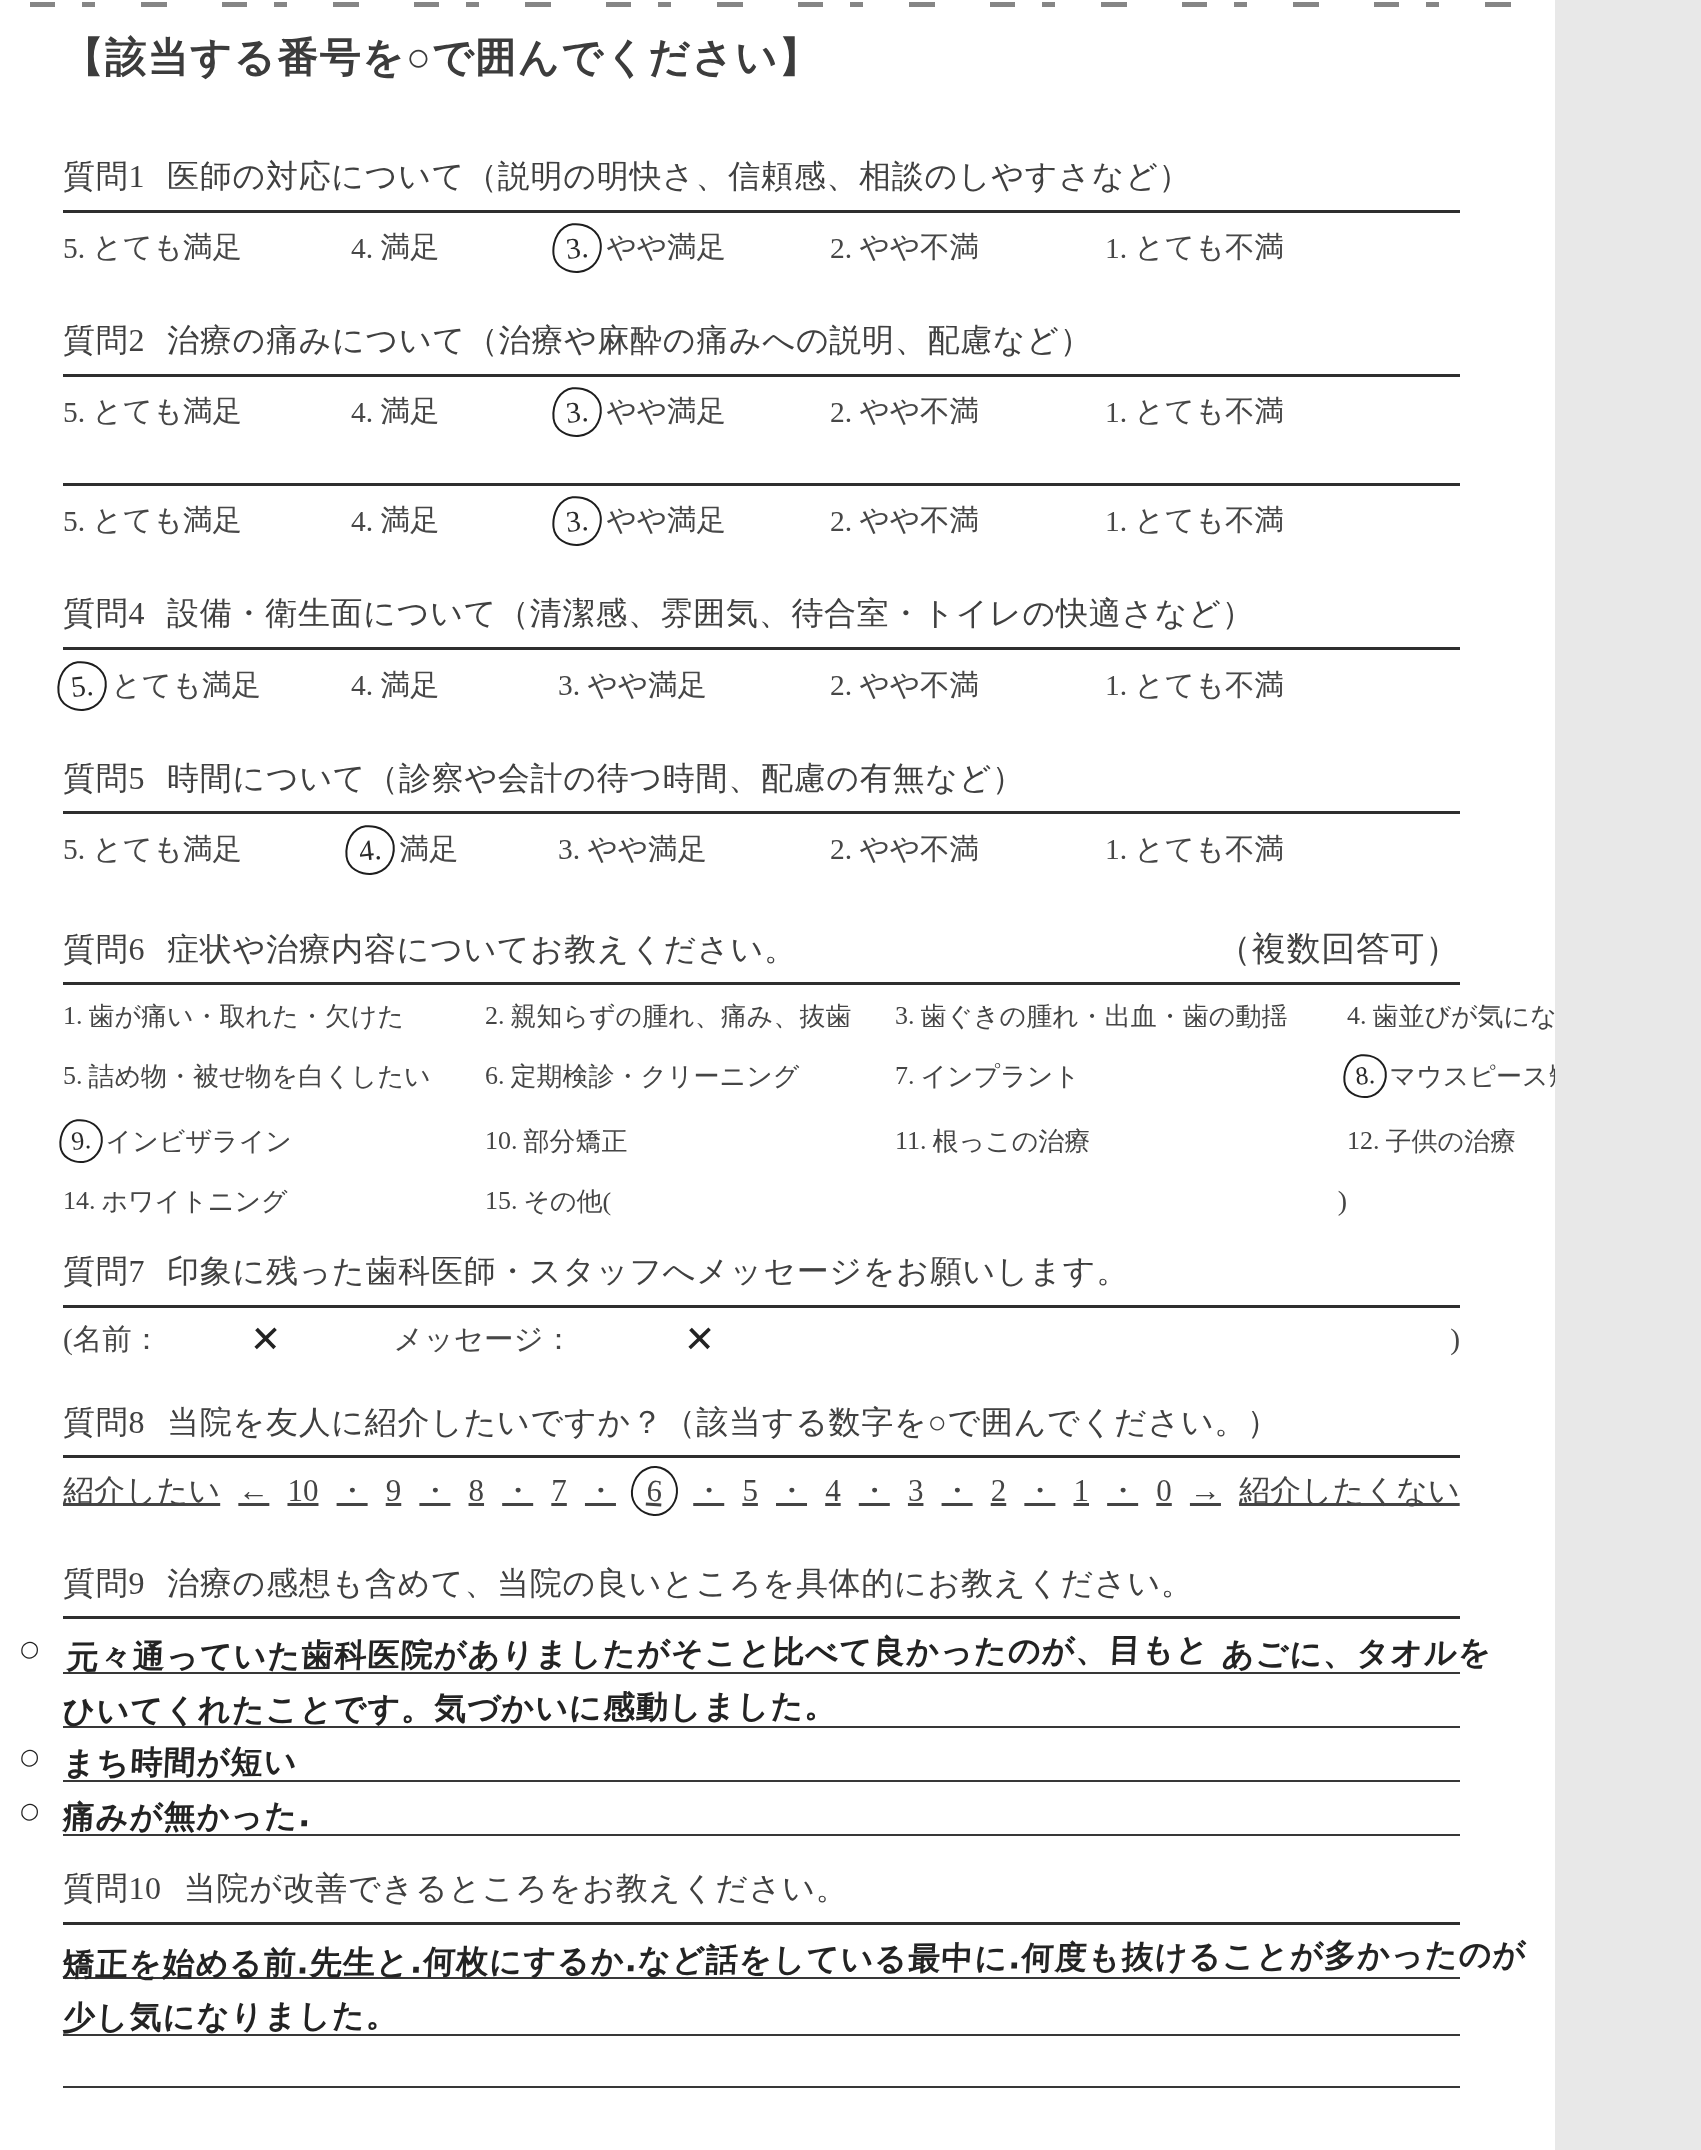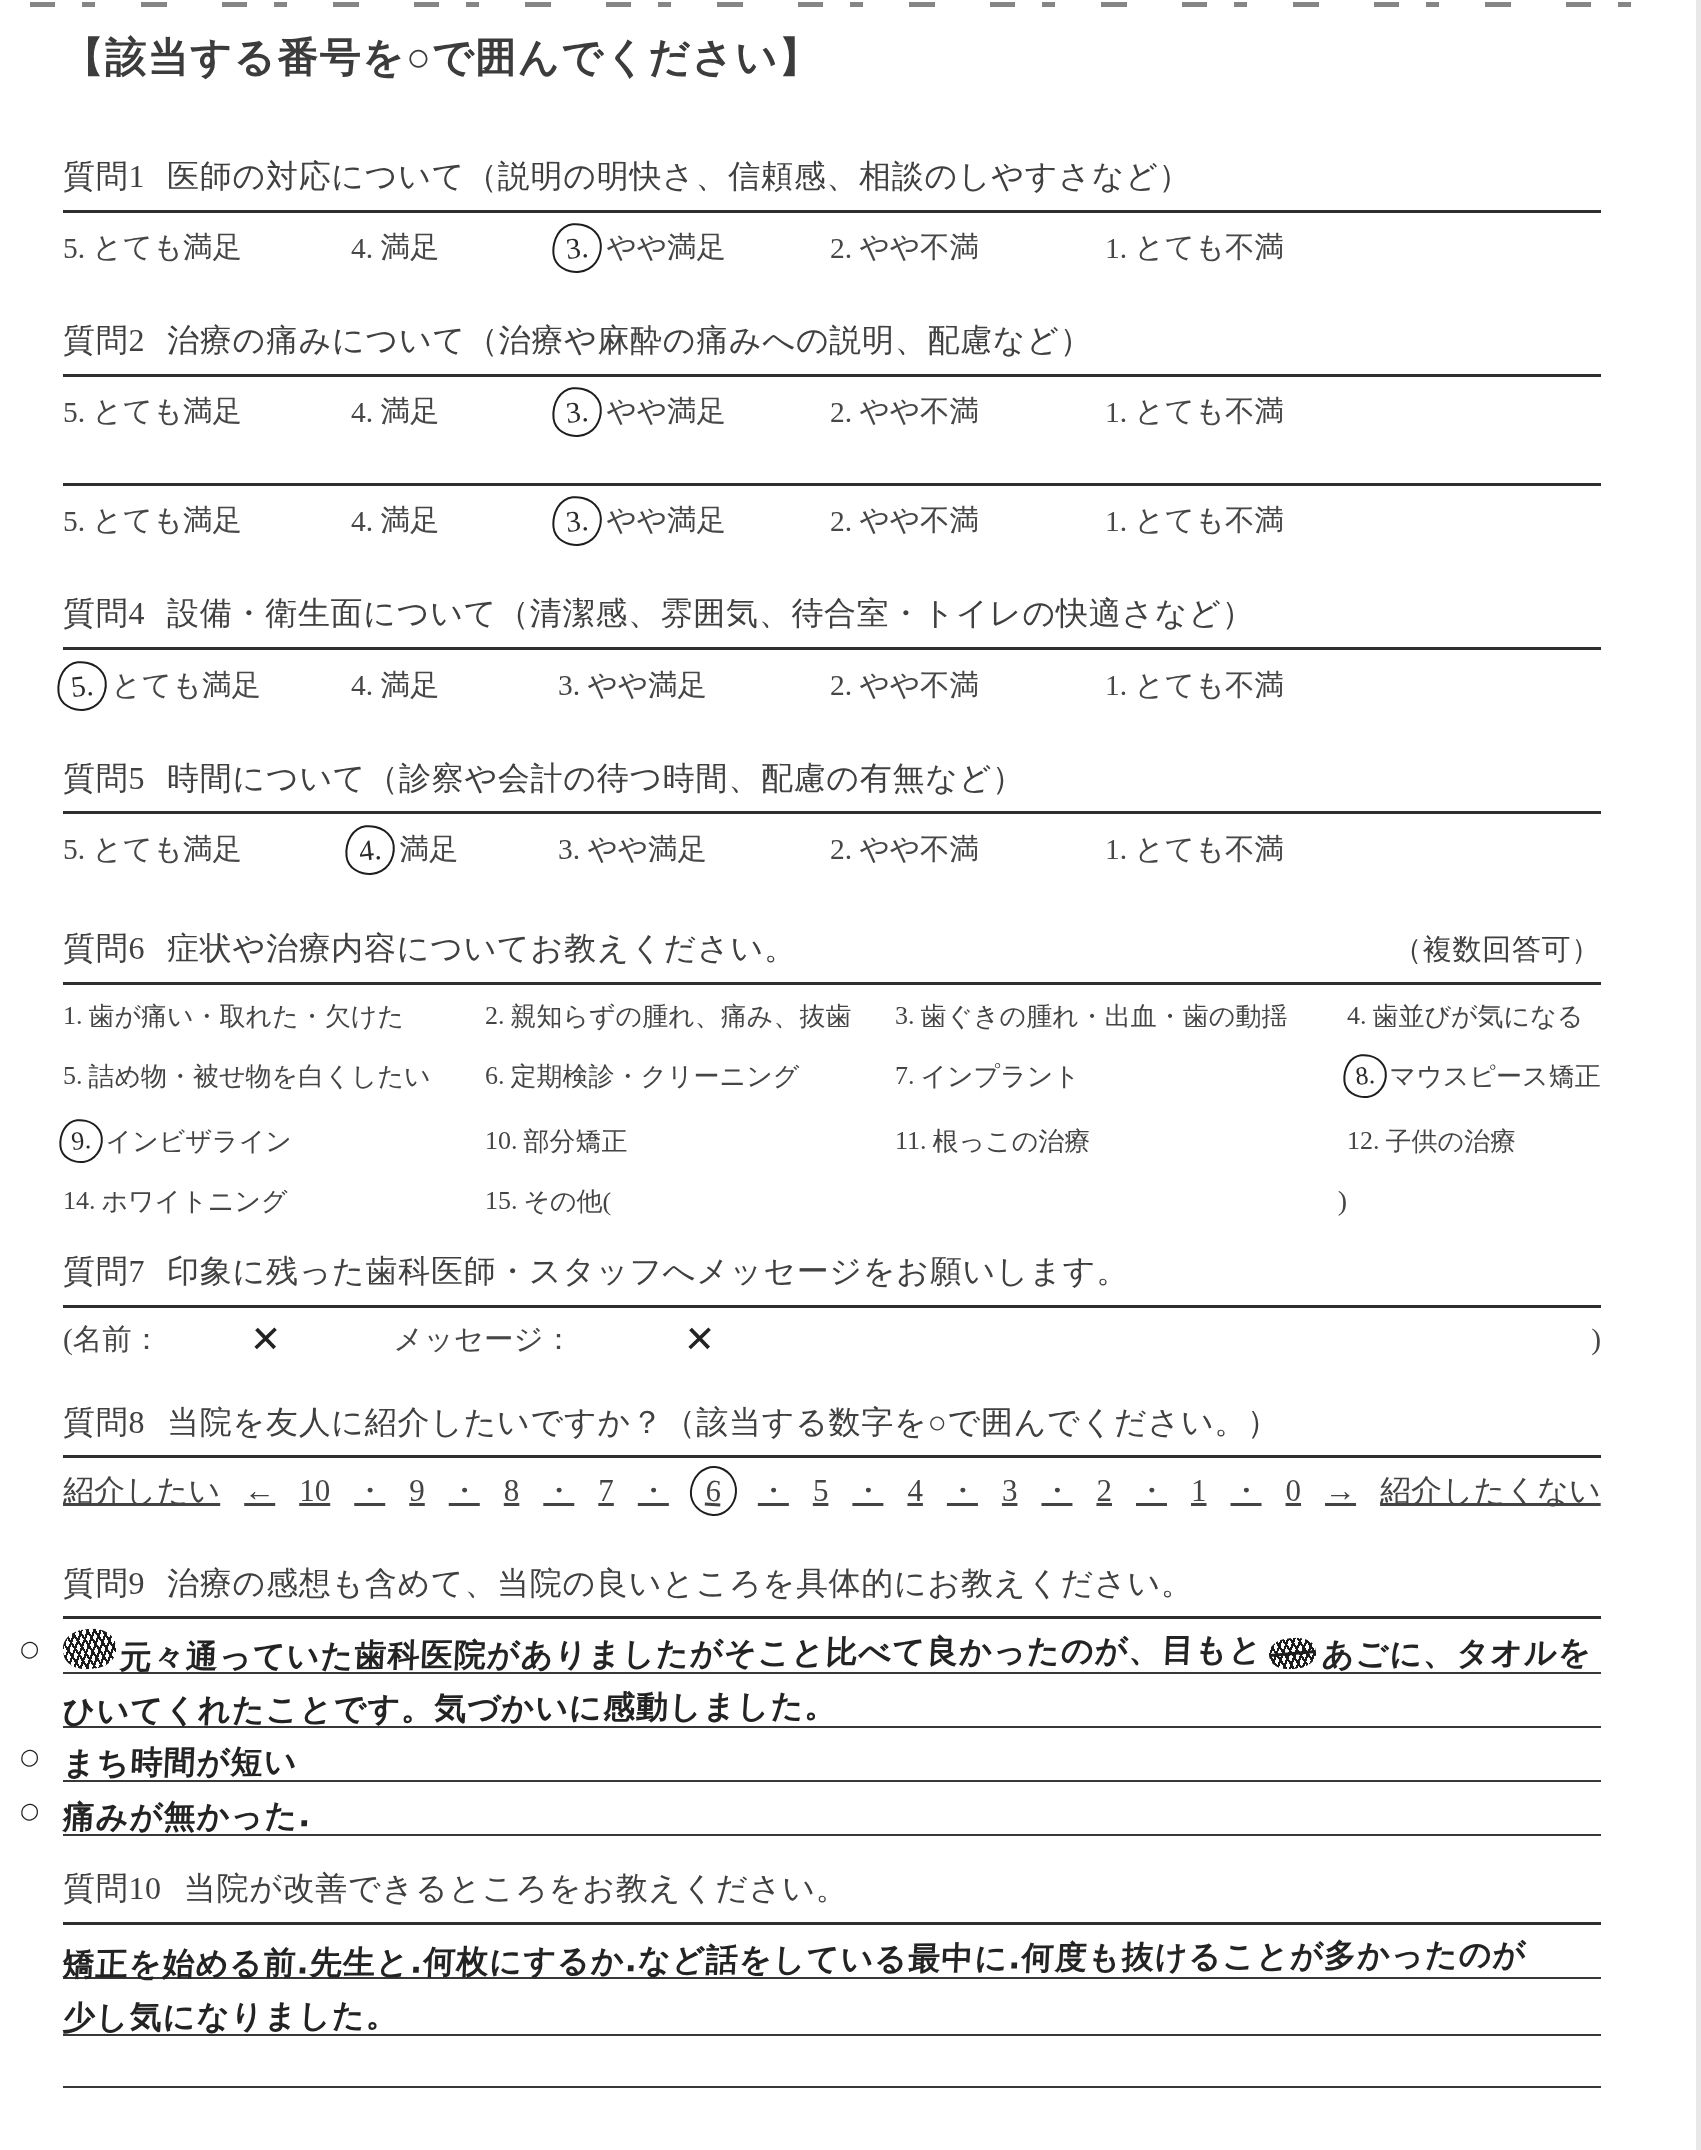--- a/index.html
+++ b/index.html
@@ -1,18 +1,18 @@
 <!DOCTYPE html>
 <html style="font-size:11.8px"><head>
 <meta charset="utf-8">
 <style>
   html,body{margin:0;padding:0;background:#e8e8e8;}
   .page{
     position:relative;
-    width:1696px;height:2151px;
+    width:1555px;height:2151px;
     background:#ffffff;
     overflow:hidden;
     font-family:"Liberation Serif","DejaVu Serif",serif;
     color:#3b3b3b;
   }
   .scan-noise{
     position:absolute;top:1.5px;left:29.5px;right:29.5px;height:5.2px;
     background:repeating-linear-gradient(90deg,#222 0 25px,transparent 25px 52px,#222 52px 65px,transparent 65px 111px,#222 111px 137px,transparent 137px 192px);
     opacity:.55;
   }
@@ -22,21 +22,21 @@
     line-height:53px;
   }
   section.q{display:block;}
   .q-head{
     display:flex;align-items:baseline;justify-content:space-between;
     font-size:32px;line-height:43px;color:#404040;letter-spacing:0.7px;
   }
   .q-head .left{display:flex;align-items:baseline;}
   .q-label{margin-right:22px;white-space:nowrap;}
   .q-title{white-space:nowrap;}
-  .q-note{font-size:29px;white-space:nowrap;}
+  .q-note{font-size:34px;white-space:nowrap;}
   .rule{margin-top:11.8px;border-top:3.7px solid #2e2e2e;height:0;}
   
   .q-rating{margin-top:46px;}
   .q-rating:first-of-type{margin-top:71px;}
   .opts{
     display:flex;align-items:center;margin-top:10.3px;min-height:49px;
     font-size:29.5px;color:#474747;
   }
   .opt{display:flex;align-items:center;flex:0 0 auto;}
   .opt:nth-child(1){width:288px;}

